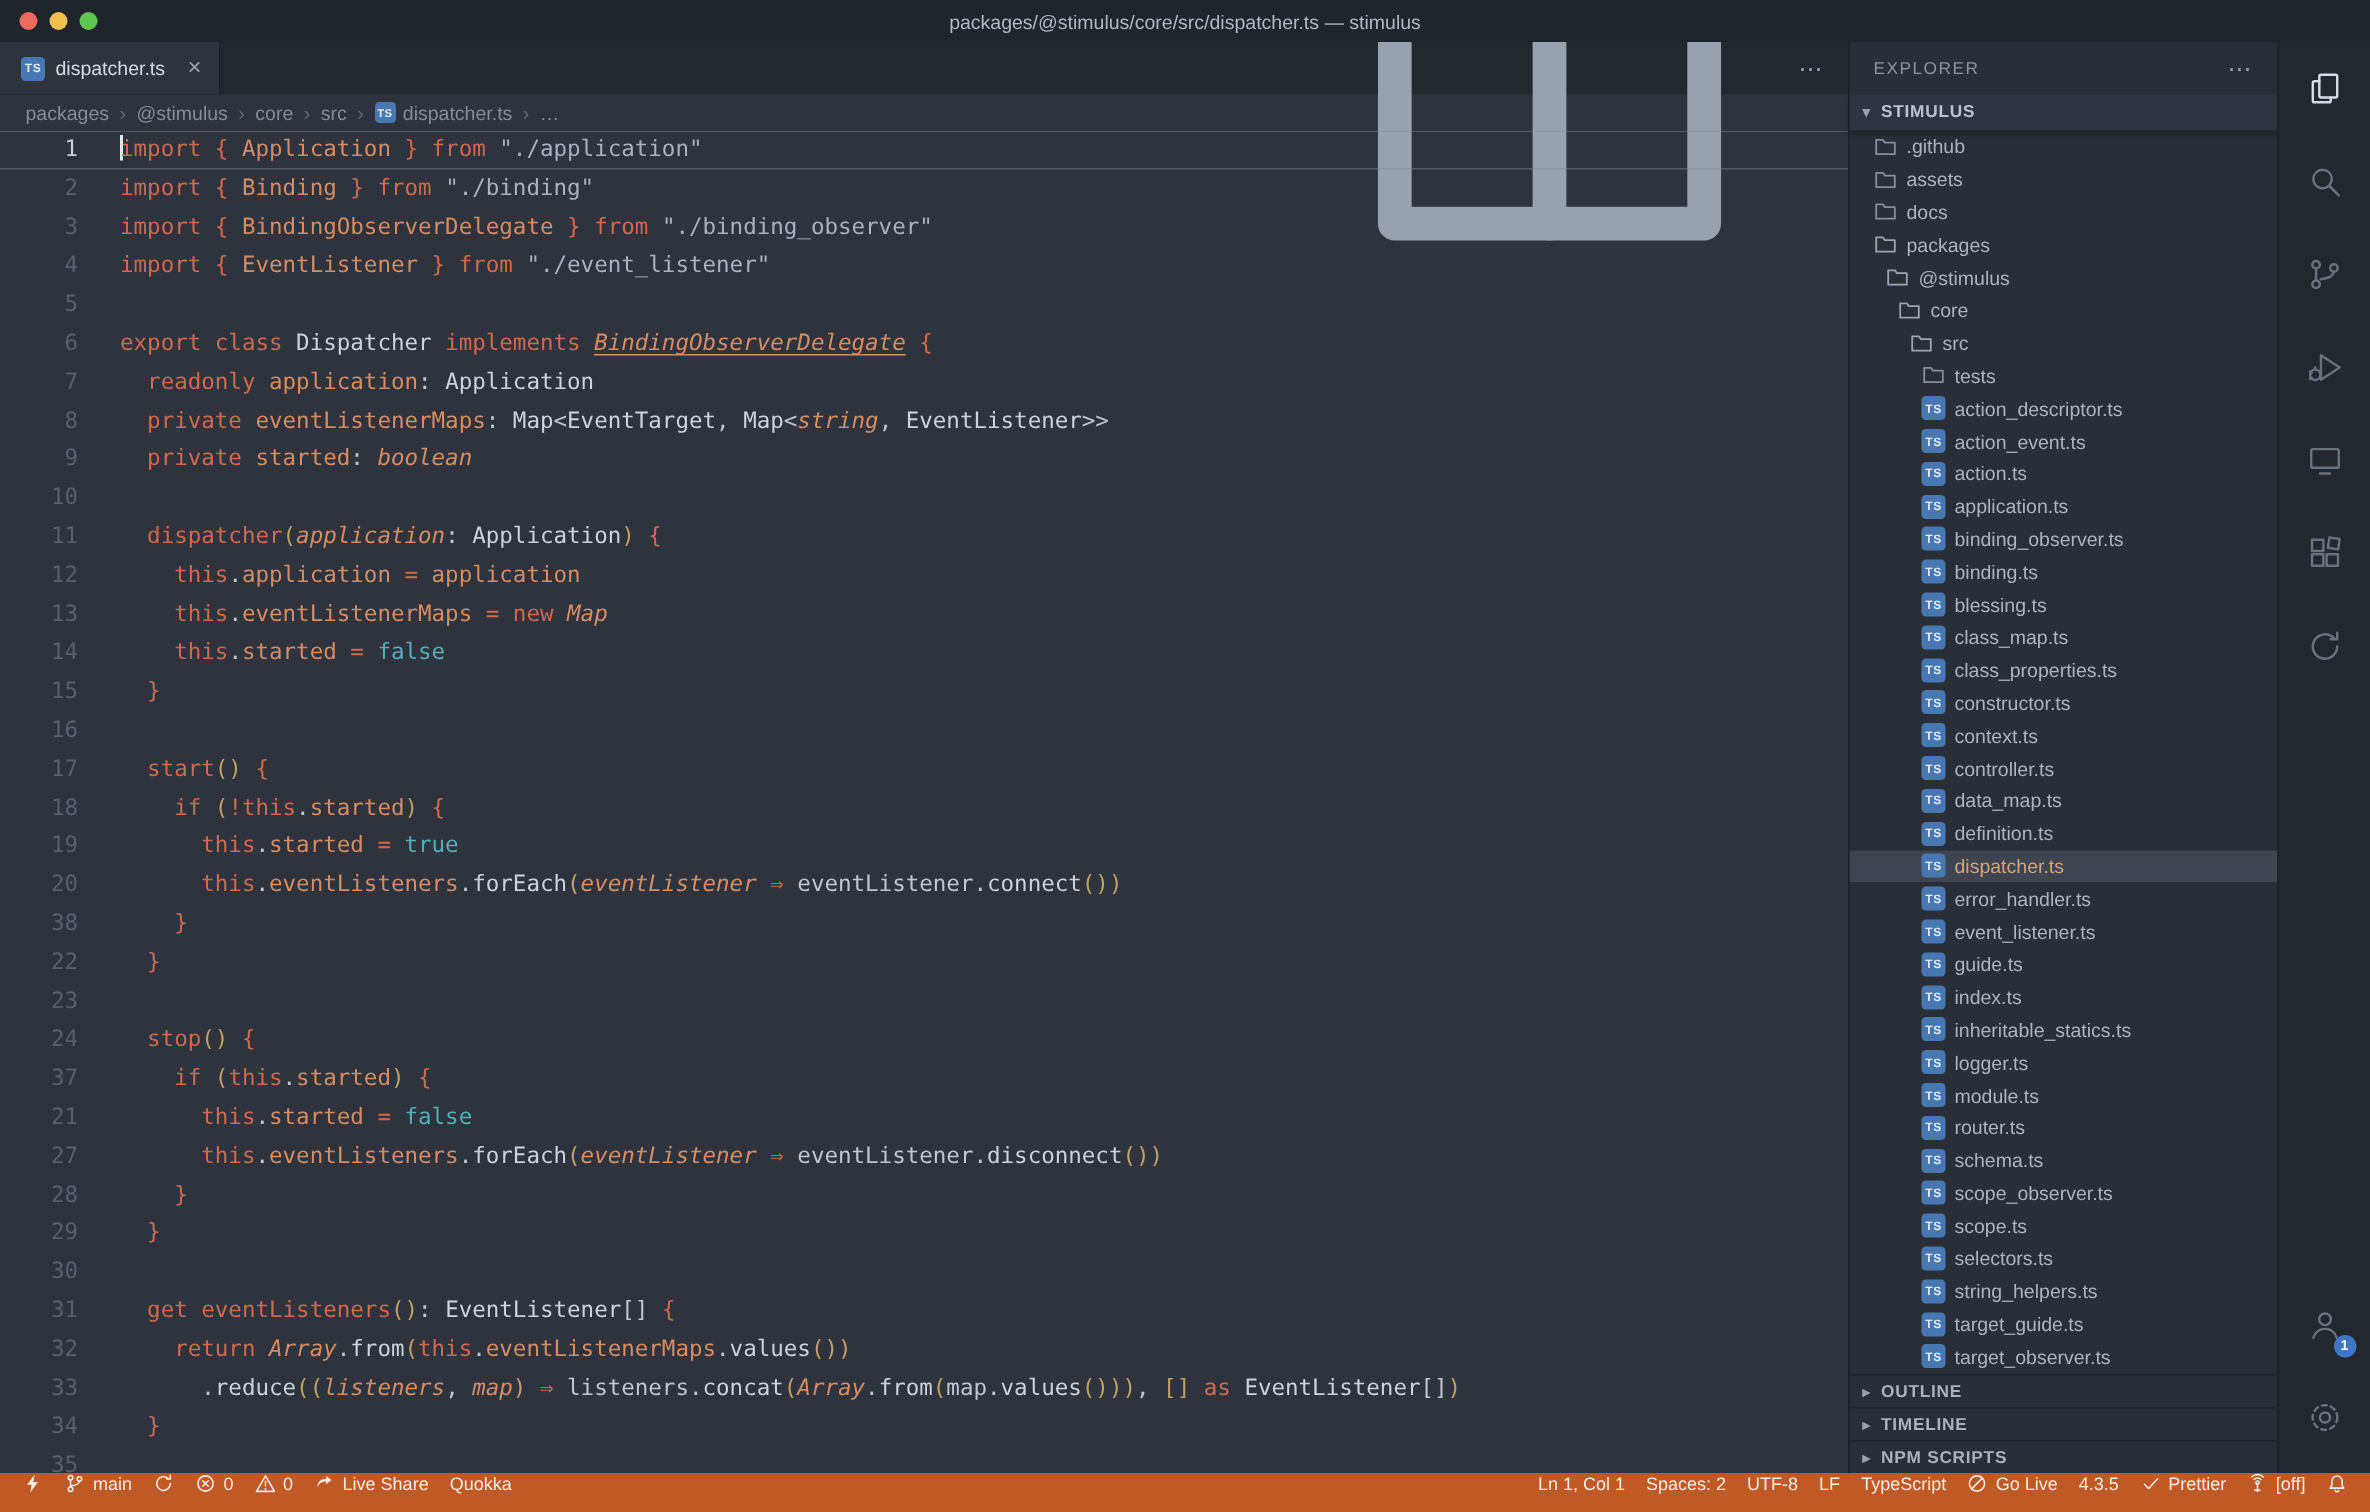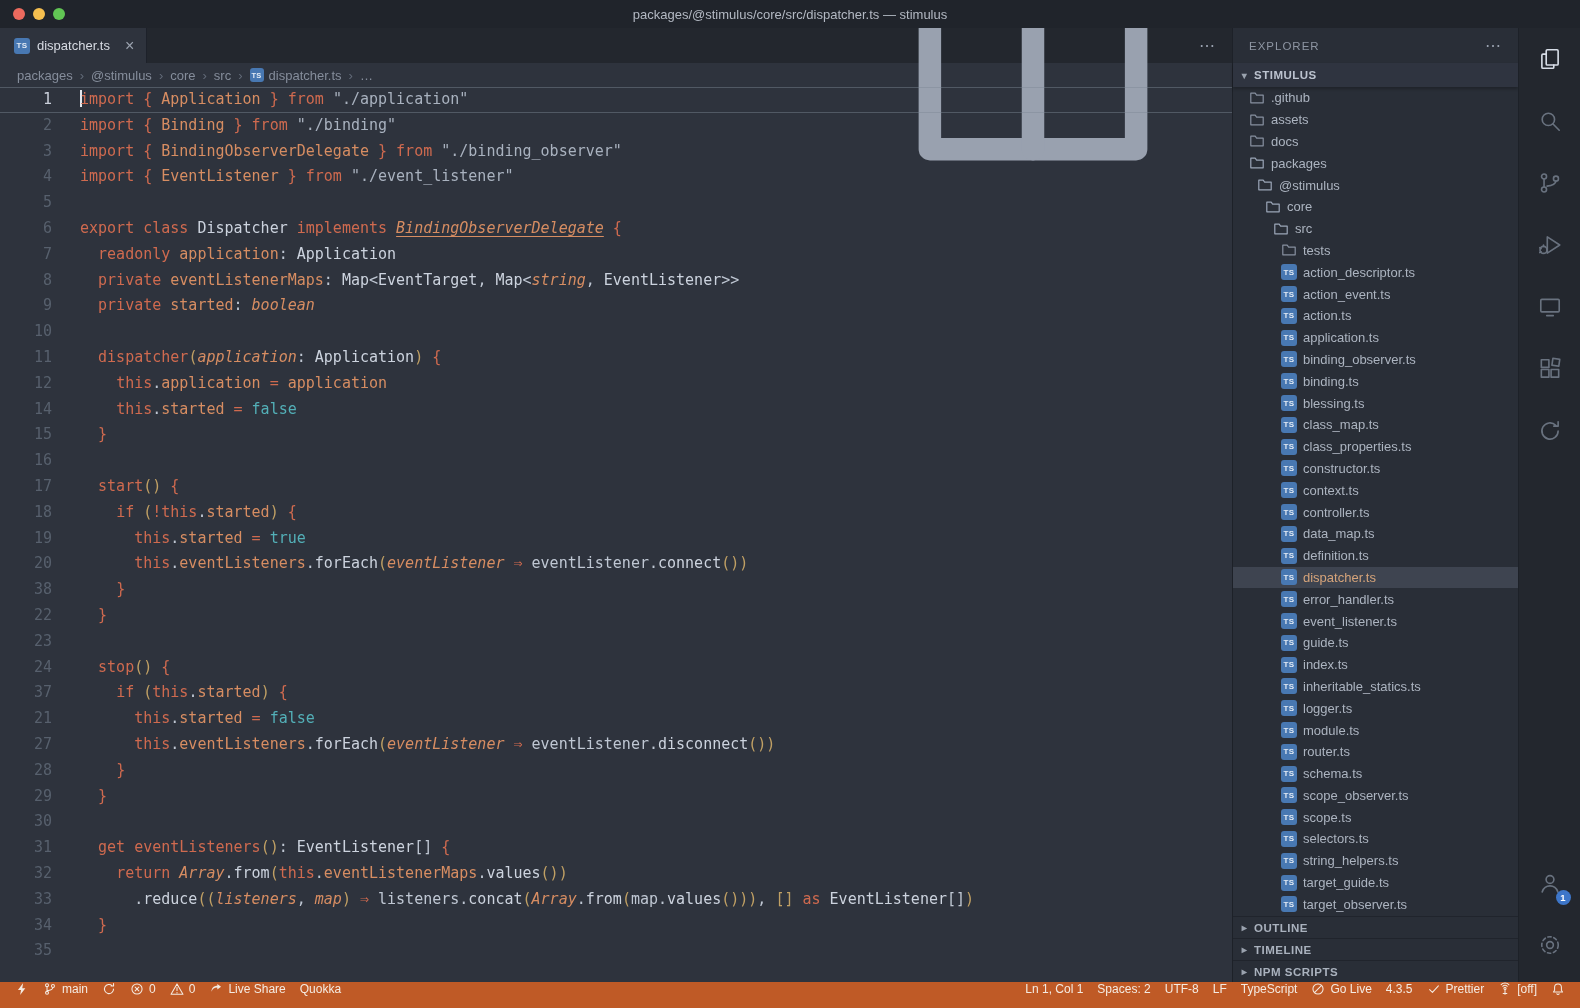--- a/index.html
+++ b/index.html
@@ -150,20 +150,21 @@
           <div class="line"><span class="ln">3</span><span class="code"><span class="tk-k">import</span><span class="tk-d"> </span><span class="tk-k">{</span><span class="tk-d"> </span><span class="tk-o">BindingObserverDelegate</span><span class="tk-d"> </span><span class="tk-k">}</span><span class="tk-d"> </span><span class="tk-k">from</span><span class="tk-d"> </span><span class="tk-s">"./binding_observer"</span></span></div>
           <div class="line"><span class="ln">4</span><span class="code"><span class="tk-k">import</span><span class="tk-d"> </span><span class="tk-k">{</span><span class="tk-d"> </span><span class="tk-o">EventListener</span><span class="tk-d"> </span><span class="tk-k">}</span><span class="tk-d"> </span><span class="tk-k">from</span><span class="tk-d"> </span><span class="tk-s">"./event_listener"</span></span></div>
           <div class="line"><span class="ln">5</span><span class="code"></span></div>
           <div class="line"><span class="ln">6</span><span class="code"><span class="tk-k">export</span><span class="tk-d"> </span><span class="tk-k">class</span><span class="tk-d"> </span><span class="tk-t">Dispatcher</span><span class="tk-d"> </span><span class="tk-k">implements</span><span class="tk-d"> </span><span class="tk-u">BindingObserverDelegate</span><span class="tk-d"> </span><span class="tk-k">{</span></span></div>
           <div class="line"><span class="ln">7</span><span class="code"><span class="tk-d">  </span><span class="tk-k">readonly</span><span class="tk-d"> </span><span class="tk-o">application</span><span class="tk-d">: </span><span class="tk-t">Application</span></span></div>
           <div class="line"><span class="ln">8</span><span class="code"><span class="tk-d">  </span><span class="tk-k">private</span><span class="tk-d"> </span><span class="tk-o">eventListenerMaps</span><span class="tk-d">: </span><span class="tk-t">Map</span><span class="tk-d">&lt;</span><span class="tk-t">EventTarget</span><span class="tk-d">, </span><span class="tk-t">Map</span><span class="tk-d">&lt;</span><span class="tk-i">string</span><span class="tk-d">, </span><span class="tk-t">EventListener</span><span class="tk-d">&gt;&gt;</span></span></div>
           <div class="line"><span class="ln">9</span><span class="code"><span class="tk-d">  </span><span class="tk-k">private</span><span class="tk-d"> </span><span class="tk-o">started</span><span class="tk-d">: </span><span class="tk-i">boolean</span></span></div>
           <div class="line"><span class="ln">10</span><span class="code"></span></div>
           <div class="line"><span class="ln">11</span><span class="code"><span class="tk-d">  </span><span class="tk-k">dispatcher</span><span class="tk-p">(</span><span class="tk-i">application</span><span class="tk-d">: </span><span class="tk-t">Application</span><span class="tk-p">)</span><span class="tk-d"> </span><span class="tk-k">{</span></span></div>
           <div class="line"><span class="ln">12</span><span class="code"><span class="tk-d">    </span><span class="tk-k">this</span><span class="tk-d">.</span><span class="tk-o">application</span><span class="tk-d"> </span><span class="tk-k">=</span><span class="tk-d"> </span><span class="tk-o">application</span></span></div>
+          <div class="line"><span class="ln">13</span><span class="code"><span class="tk-d">    </span><span class="tk-k">this</span><span class="tk-d">.</span><span class="tk-o">eventListenerMaps</span><span class="tk-d"> </span><span class="tk-k">=</span><span class="tk-d"> </span><span class="tk-k">new</span><span class="tk-d"> </span><span class="tk-i">Map</span></span></div>
           <div class="line"><span class="ln">14</span><span class="code"><span class="tk-d">    </span><span class="tk-k">this</span><span class="tk-d">.</span><span class="tk-o">started</span><span class="tk-d"> </span><span class="tk-k">=</span><span class="tk-d"> </span><span class="tk-c">false</span></span></div>
           <div class="line"><span class="ln">15</span><span class="code"><span class="tk-d">  </span><span class="tk-k">}</span></span></div>
           <div class="line"><span class="ln">16</span><span class="code"></span></div>
           <div class="line"><span class="ln">17</span><span class="code"><span class="tk-d">  </span><span class="tk-k">start</span><span class="tk-p">()</span><span class="tk-d"> </span><span class="tk-k">{</span></span></div>
           <div class="line"><span class="ln">18</span><span class="code"><span class="tk-d">    </span><span class="tk-k">if</span><span class="tk-d"> </span><span class="tk-p">(</span><span class="tk-k">!</span><span class="tk-k">this</span><span class="tk-d">.</span><span class="tk-o">started</span><span class="tk-p">)</span><span class="tk-d"> </span><span class="tk-k">{</span></span></div>
           <div class="line"><span class="ln">19</span><span class="code"><span class="tk-d">      </span><span class="tk-k">this</span><span class="tk-d">.</span><span class="tk-o">started</span><span class="tk-d"> </span><span class="tk-k">=</span><span class="tk-d"> </span><span class="tk-c">true</span></span></div>
           <div class="line"><span class="ln">20</span><span class="code"><span class="tk-d">      </span><span class="tk-k">this</span><span class="tk-d">.</span><span class="tk-o">eventListeners</span><span class="tk-d">.</span><span class="tk-t">forEach</span><span class="tk-p">(</span><span class="tk-i">eventListener</span><span class="tk-d"> </span><span class="tk-k">⇒</span><span class="tk-d"> </span><span class="tk-d">eventListener</span><span class="tk-d">.</span><span class="tk-t">connect</span><span class="tk-p">())</span></span></div>
           <div class="line"><span class="ln">38</span><span class="code"><span class="tk-d">    </span><span class="tk-k">}</span></span></div>
           <div class="line"><span class="ln">22</span><span class="code"><span class="tk-d">  </span><span class="tk-k">}</span></span></div>
           <div class="line"><span class="ln">23</span><span class="code"></span></div>

